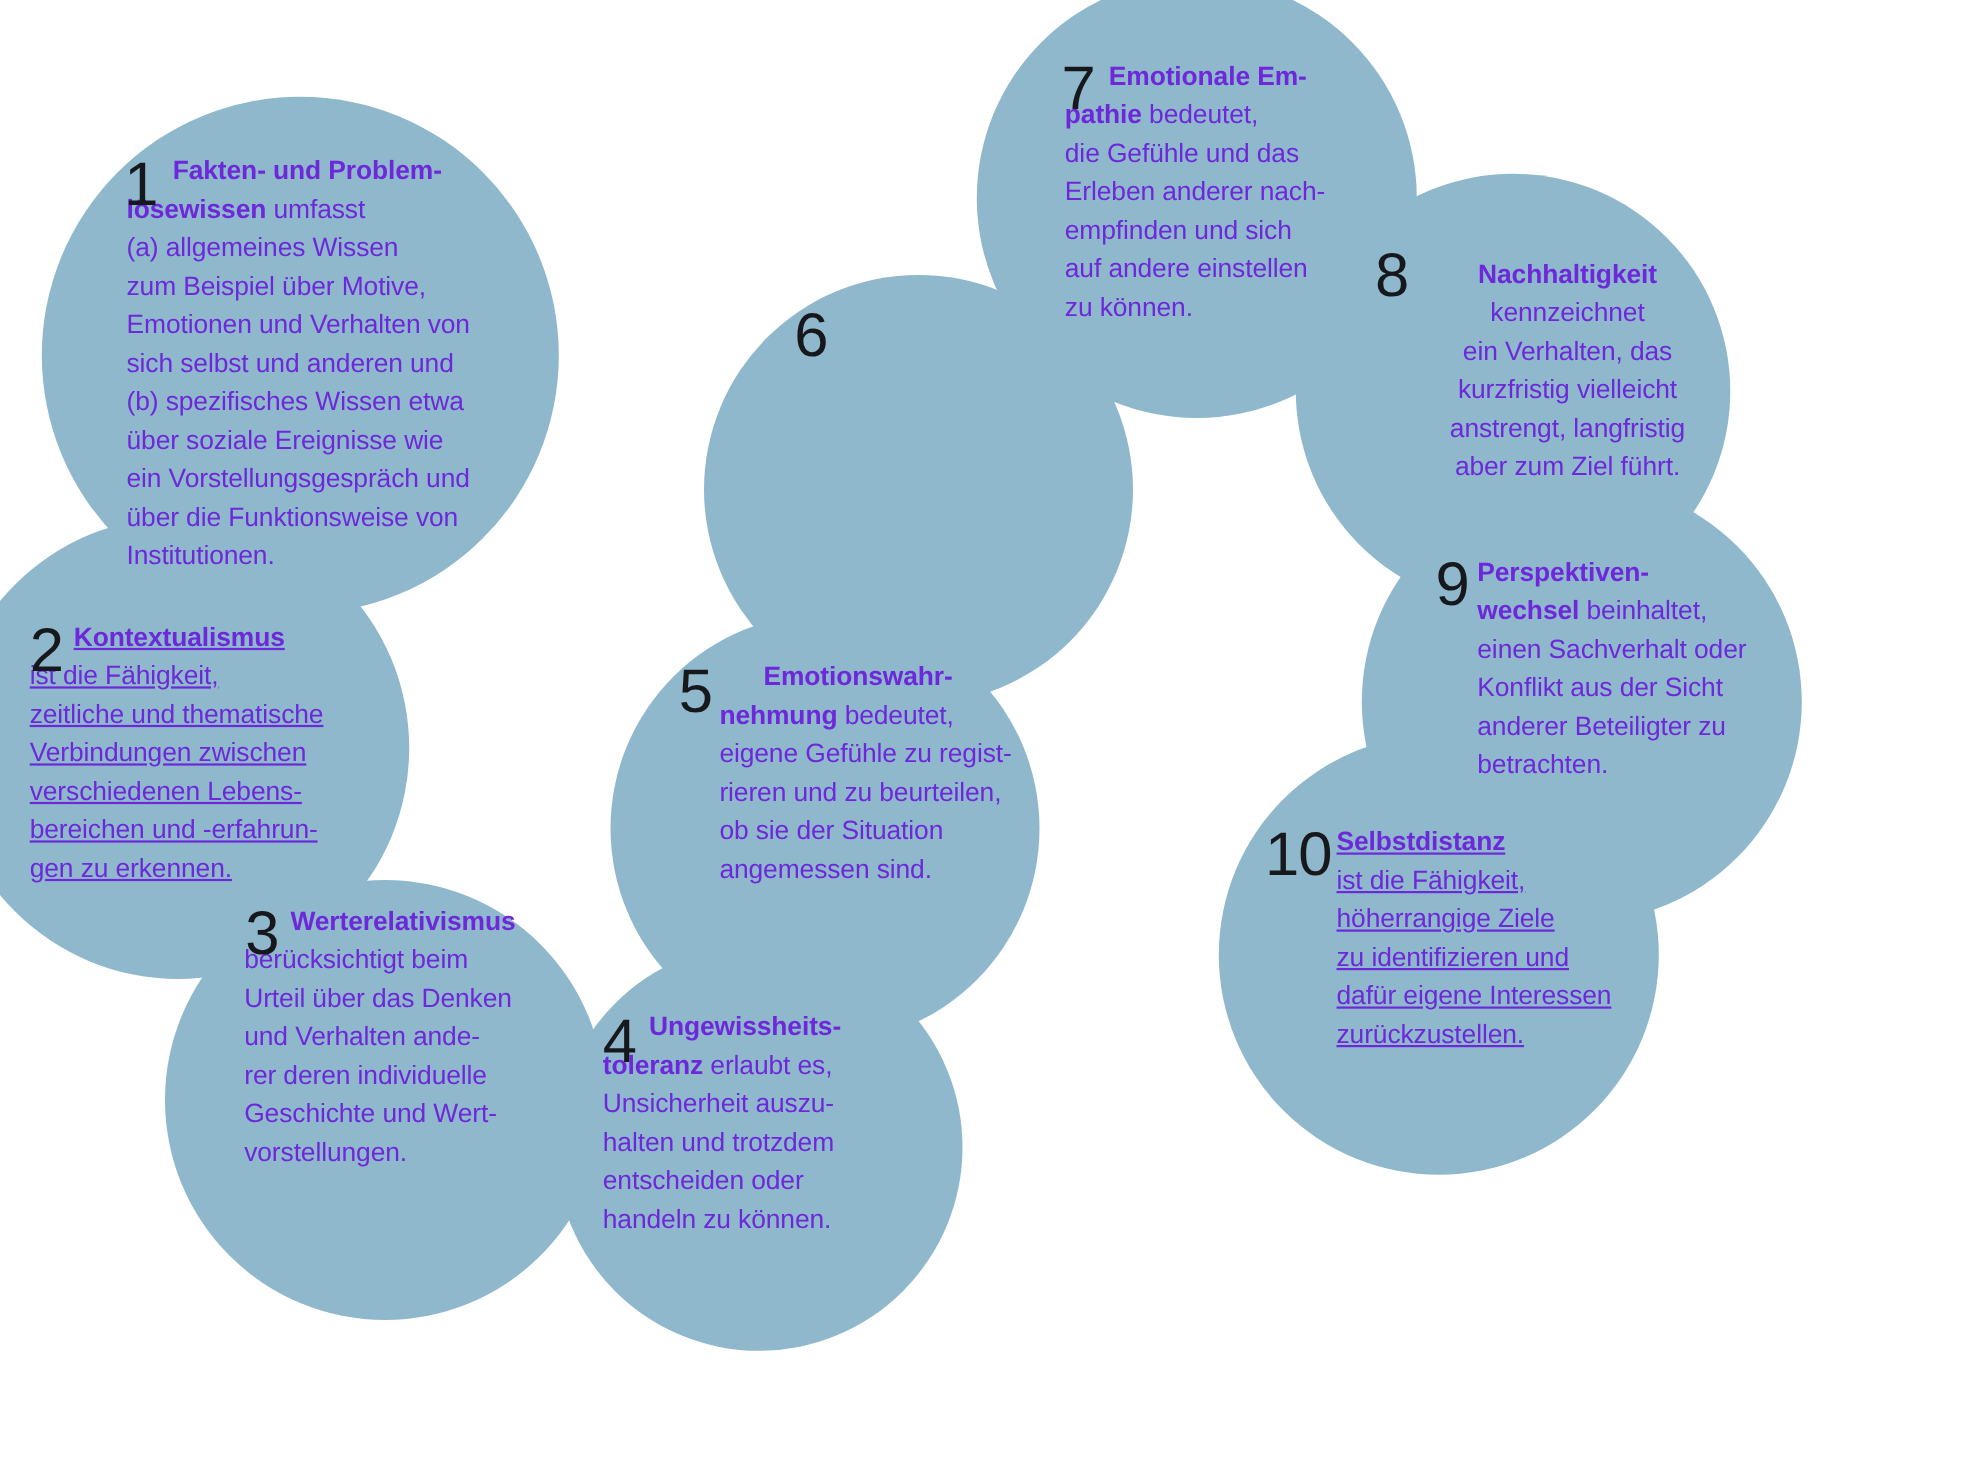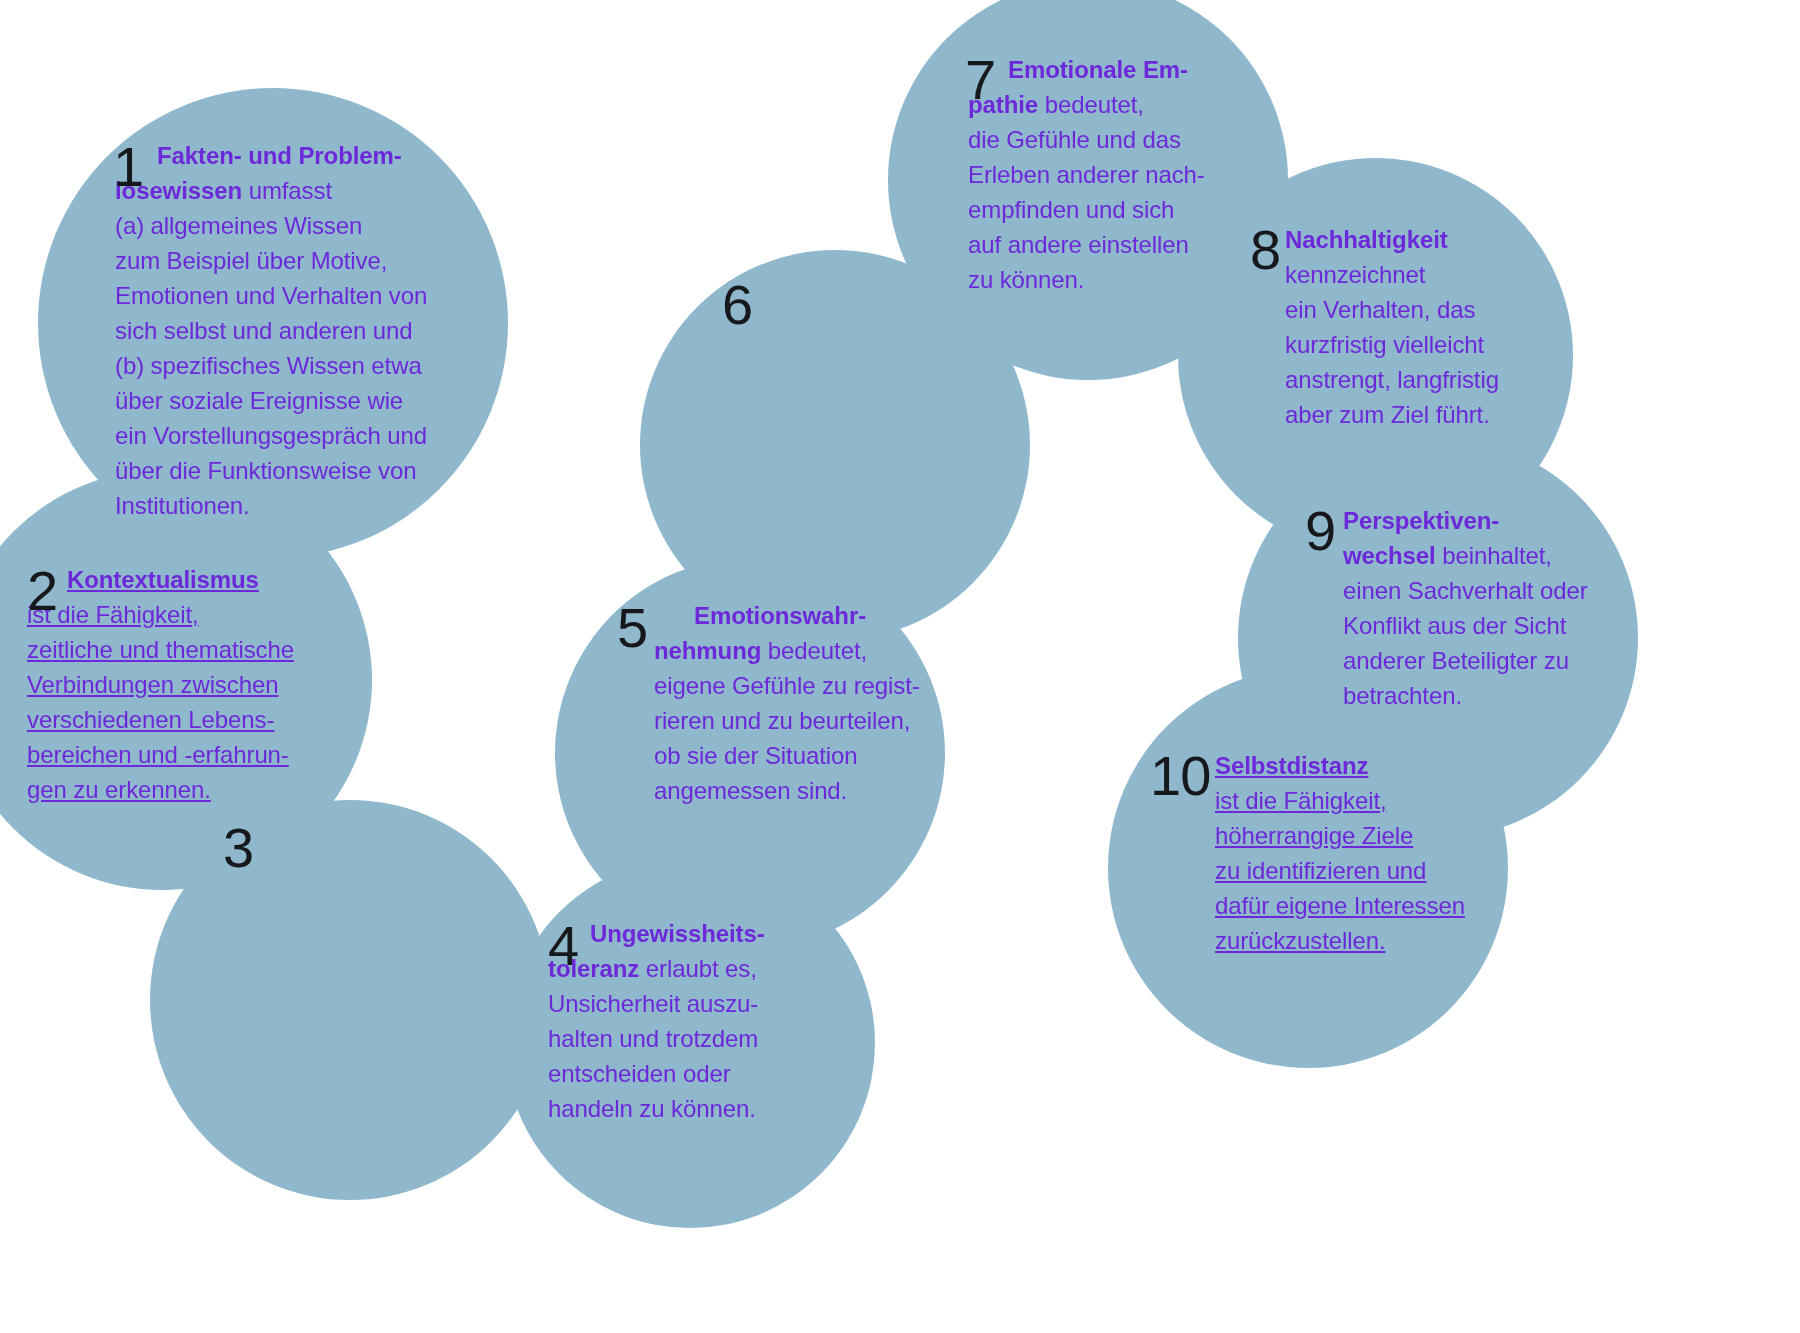--- a/index.html
+++ b/index.html
@@ -54,21 +54,21 @@
   #b9  { left: 1238px; top: 438px;  width: 400px; height: 400px; }
   #b10 { left: 1108px; top: 668px;  width: 400px; height: 400px; }
 
   #t1  { left: 115px;  top: 138px;  width: 390px; }
   #t2  { left: 27px;   top: 562px;  width: 330px; text-decoration: underline; }
   #t3  { left: 222px;  top: 820px;  width: 300px; }
   #t4  { left: 548px;  top: 916px;  width: 310px; }
   #t5  { left: 618px;  top: 598px;  width: 310px; margin-left: 36px; }
   #t6  { left: 725px;  top: 275px;  width: 280px; }
   #t7  { left: 968px;  top: 52px;   width: 265px; }
-  #t8  { left: 1285px; top: 222px;  width: 280px; }
+  #t8  { left: 1285px; top: 232px;  width: 280px; text-align: center; }
   #t9  { left: 1343px; top: 503px;  width: 300px; }
   #t10 { left: 1215px; top: 748px;  width: 290px; text-decoration: underline; }
 
   #n1  { left: 113px;  top: 139px; }
   #n2  { left: 27px;   top: 563px; }
   #n3  { left: 223px;  top: 820px; }
   #n4  { left: 548px;  top: 918px; }
   #n5  { left: 617px;  top: 600px; }
   #n6  { left: 722px;  top: 277px; }
   #n7  { left: 965px;  top: 52px; }
@@ -107,20 +107,27 @@
 
   <div class="txt" id="t2"><span style="display:inline-block;width:40px"></span><span class="hd">Kontextualismus</span><span>
 ist die Fähigkeit,
 zeitliche und thematische
 Verbindungen zwischen
 verschiedenen Lebens-
 bereichen und -erfahrun-
 gen zu erkennen.</span></div>
   <div class="num" id="n2">2</div>
 
+  <div class="txt" id="t3"><span style="display:inline-block;width:42px"></span><span class="hd">Werterelativismus</span><span>
+berücksichtigt beim
+Urteil über das Denken
+und Verhalten ande-
+rer deren individuelle
+Geschichte und Wert-
+vorstellungen.</span></div>
   <div class="num" id="n3">3</div>
 
   <div class="txt" id="t4"><span style="display:inline-block;width:42px"></span><span class="hd">Ungewissheits-
 toleranz</span><span> erlaubt es,
 Unsicherheit auszu-
 halten und trotzdem
 entscheiden oder
 handeln zu können.</span></div>
   <div class="num" id="n4">4</div>
 

